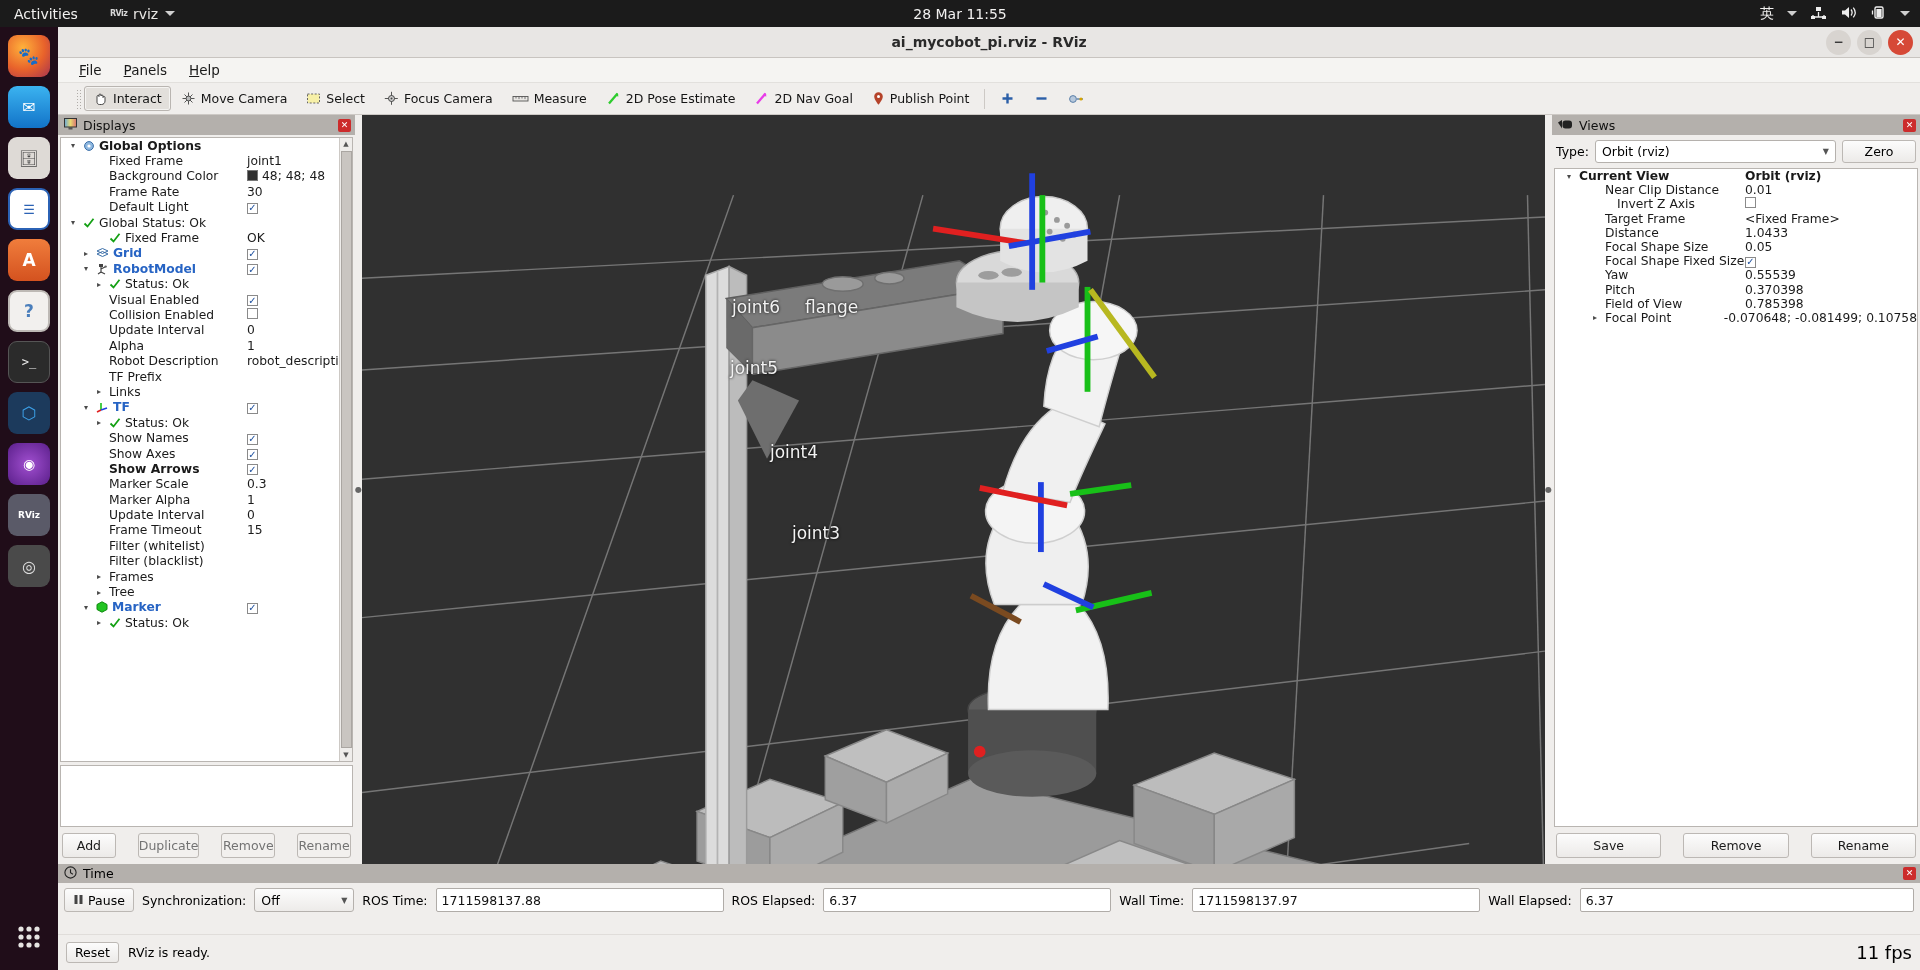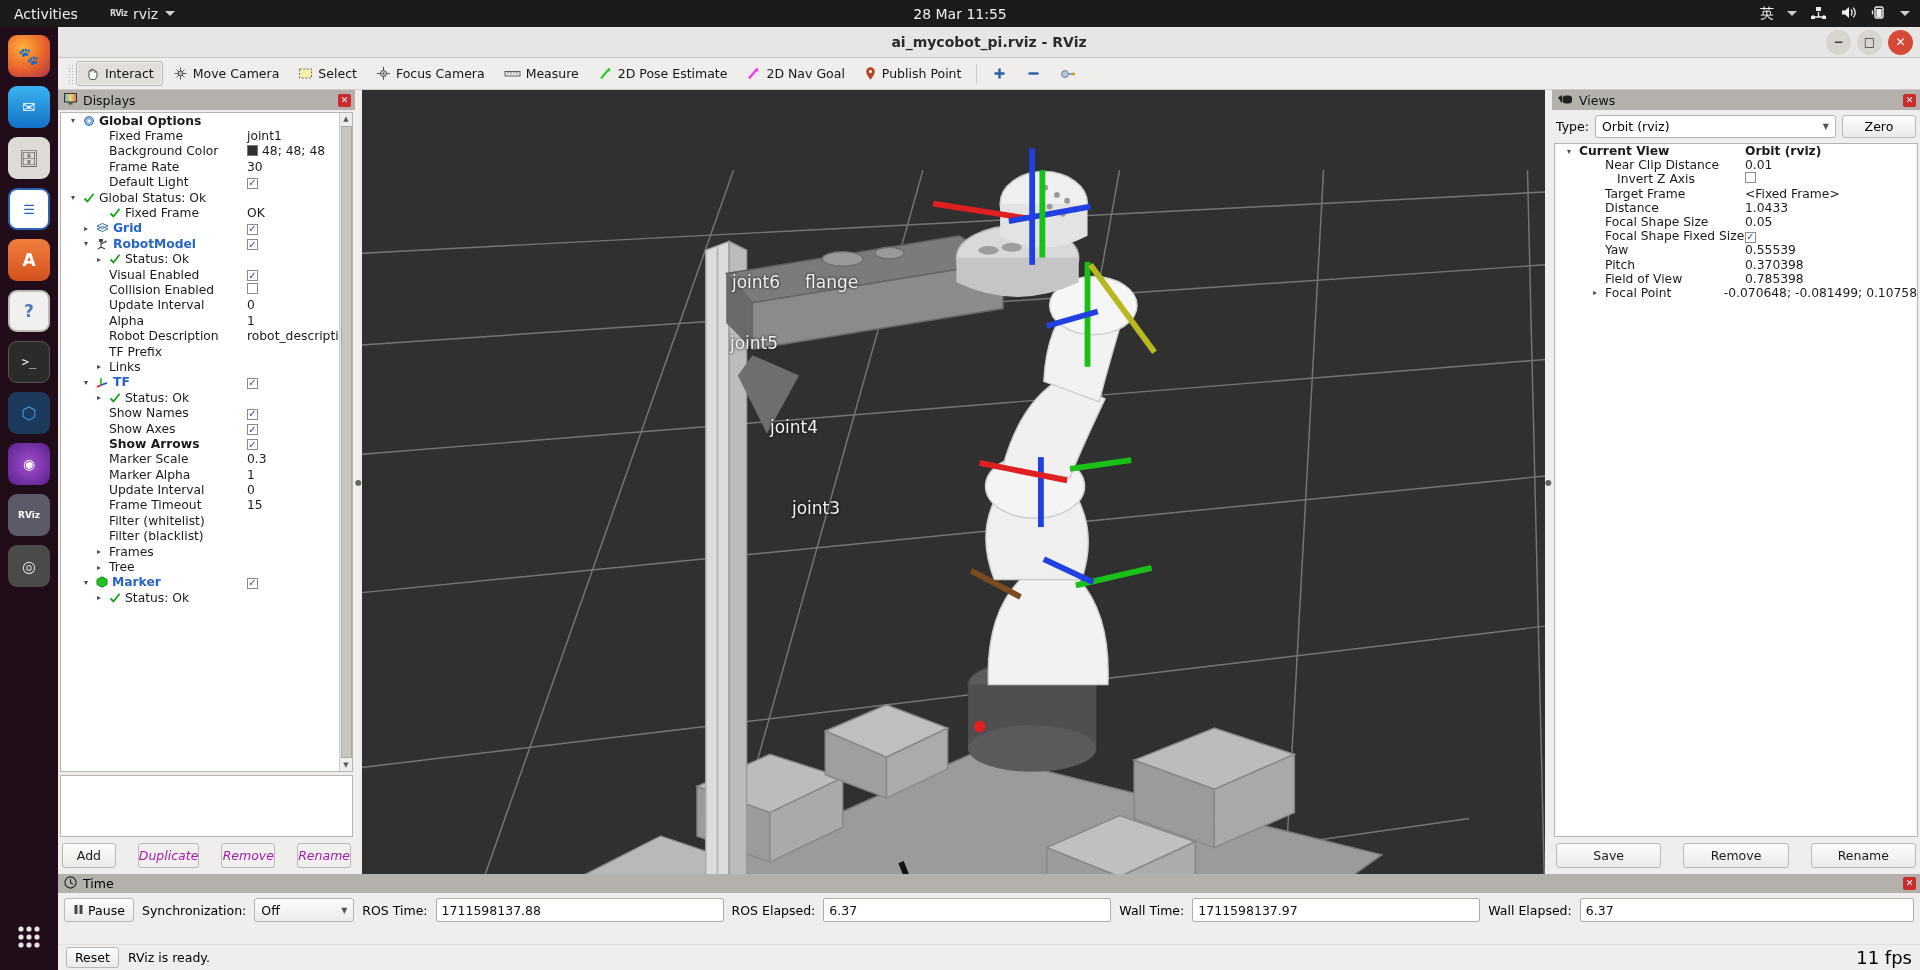--- a/index.html
+++ b/index.html
@@ -78,21 +78,21 @@
     height: 25px; background: #f5f4f2; display: flex; align-items: center;
     padding-left: 12px; gap: 4px; font-size: 13.5px; color: #1a1a1a;
     border-bottom: 1px solid #e2e0dd;
   }
   .menu-item { padding: 3px 9px; border-radius: 2px; }
   .menu-item u { text-decoration: underline; }
 
   
   .toolbar {
     height: 32px; background: #f0eeec; display: flex; align-items: center;
-    padding-left: 10px; gap: 1px; font-size: 12.5px; color: #151515;
+    padding-left: 18px; gap: 1px; font-size: 12.5px; color: #151515;
     border-bottom: 1px solid #cdc9c5;
   }
   .tb-btn {
     display: flex; align-items: center; gap: 5px;
     padding: 4px 8px; border-radius: 3px; white-space: nowrap;
     border: 1px solid transparent;
   }
   .tb-btn.active { background: #e2dfdb; border: 1px solid #b9b5b1; box-shadow: inset 0 0 0 1px #f4f3f1; }
   .tb-grip { width: 5px; height: 20px; margin-right: 2px;
     background-image: radial-gradient(circle, #b0aca8 1px, transparent 1px);
@@ -140,21 +140,21 @@
   .vscroll-arrow { font-size: 7px; color: #555; padding: 2px 0; }
   .vscroll-thumb { width: 11px; flex: 1; margin: 1px; background: #c9c5c1; border: 1px solid #aaa6a2; }
   .prop-box { height: 62px; background: #fff; border: 1px solid #b9b5b1; margin: 3px 2px 0 2px; }
   .btn-row { display: flex; gap: 22px; padding: 6px 4px; }
   .ubtn {
     flex: 1; height: 25px; border: 1px solid #bcb8b4; border-radius: 3px;
     background: linear-gradient(#fcfcfc, #eceae8);
     font-size: 12.5px; color: #1a1a1a; display: flex;
     align-items: center; justify-content: center;
   }
-  .ubtn.disabled { color: #a21caf; background: #f2f0ee; font-style: italic; }
+  .ubtn.disabled { color: #737373; background: #f2f0ee; }
 
   
   .viewport { flex: 1; background: #303030; position: relative; overflow: hidden; }
   .vp-handle {
     width: 7px; background: #f0eeec; display: flex; align-items: center; justify-content: center;
     font-size: 8px; color: #666;
   }
 
   
   .right-panel { width: 368px; display: flex; flex-direction: column; background: #f0eeec; }
@@ -190,21 +190,21 @@
   .tfield {
     height: 24px; background: #fff; border: 1px solid #b0aca8; border-radius: 2px;
     display: flex; align-items: center; padding: 0 5px; font-size: 12.5px; color: #101010;
   }
   .sync-combo {
     width: 100px; height: 24px; background: linear-gradient(#fcfcfc,#edebe9);
     border: 1px solid #b5b1ad; border-radius: 3px; display: flex; align-items: center;
     padding: 0 6px; font-size: 12.5px; position: relative;
   }
   .statusbar {
-    height: 26px; display: flex; align-items: center; gap: 9px;
+    height: 36px; display: flex; align-items: center; gap: 9px;
     padding: 0 8px; font-size: 12.5px; background: #f0eeec; border-top: 1px solid #e0ddda;
   }
   .reset-btn {
     height: 21px; padding: 0 8px; border: 1px solid #bcb8b4; border-radius: 3px;
     background: linear-gradient(#fcfcfc, #eceae8); display: flex; align-items: center;
     font-size: 12.5px;
   }
   .fps { margin-left: auto; font-size: 18px; }
 
   
@@ -312,20 +312,25 @@
 
   <div class="titlebar">
     <span>ai_mycobot_pi.rviz - RViz</span>
     <div class="win-btns">
       <div class="win-btn">−</div>
       <div class="win-btn">□</div>
       <div class="win-btn close">✕</div>
     </div>
   </div>
 
+  <div class="menubar">
+    <div class="menu-item"><u>F</u><span>ile</span></div>
+    <div class="menu-item"><u>P</u><span>anels</span></div>
+    <div class="menu-item"><u>H</u><span>elp</span></div>
+  </div>
 
   <div class="toolbar">
     <div class="tb-grip"></div>
 
     <div class="tb-btn active">
       <span class="ico">
         <svg width="15" height="15" viewBox="0 0 15 15">
             <path d="M4 11V5.5a1 1 0 012 0V4a1 1 0 012 0v1a1 1 0 012 0v1.5a1 1 0 012 0V10c0 2-1.5 3.5-3.5 3.5h-2C4.5 13.5 4 12 4 11z" fill="#fff" stroke="#333" stroke-width="0.9"></path>
           </svg>
         </span>

